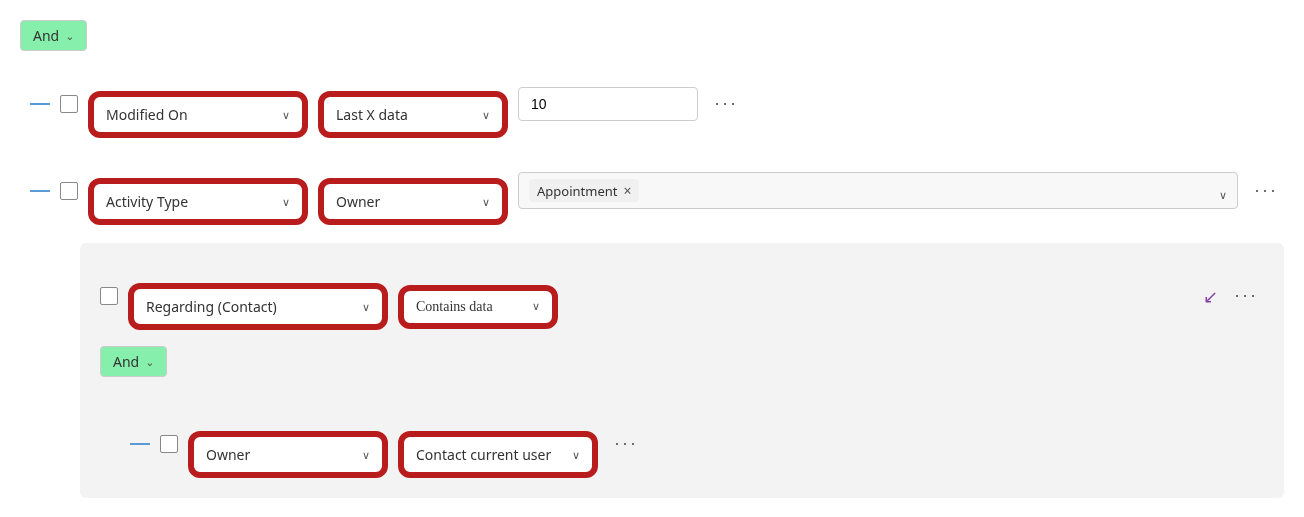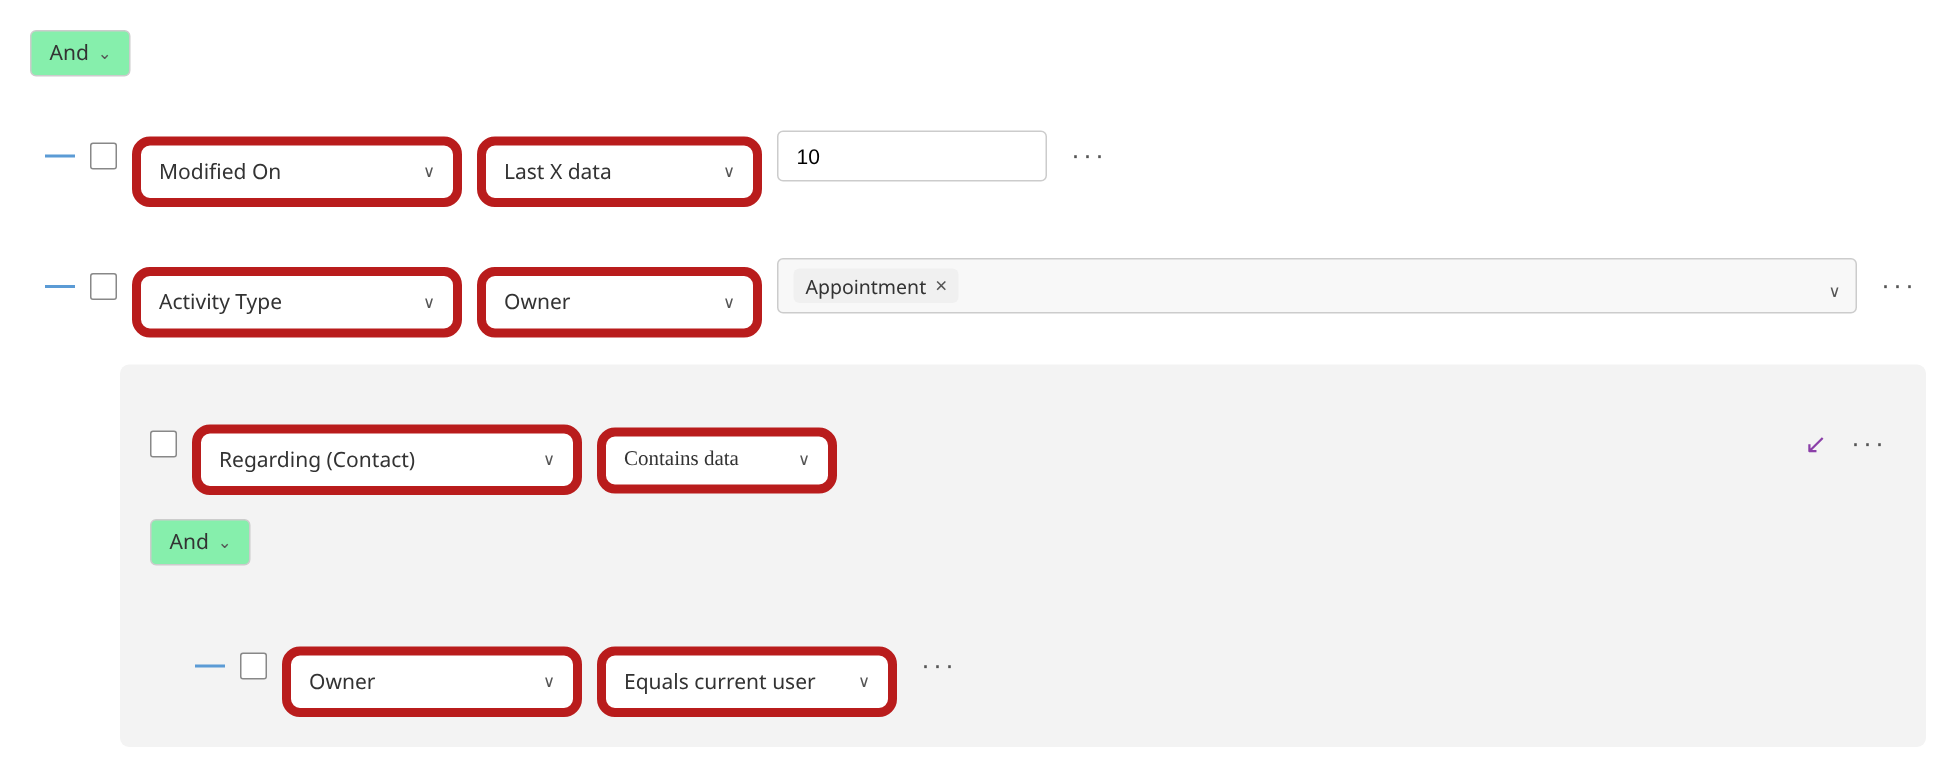--- a/index.html
+++ b/index.html
@@ -264,21 +264,21 @@
   </div>
 
   <div class="nested-filter-row">
     <div class="nested-connector"></div>
     <div class="checkbox"></div>
     <div class="select-field small-owner">
       <span>Owner</span>
       <span class="chevron-icon">∨</span>
     </div>
     <div class="select-field small-equals">
-      <span>Equals current user</span>
+      <span>Contact current user</span>
       <span class="chevron-icon">∨</span>
     </div>
     <button class="more-btn">···</button>
   </div>
 </div>
 
 
 
 
 </body></html>

